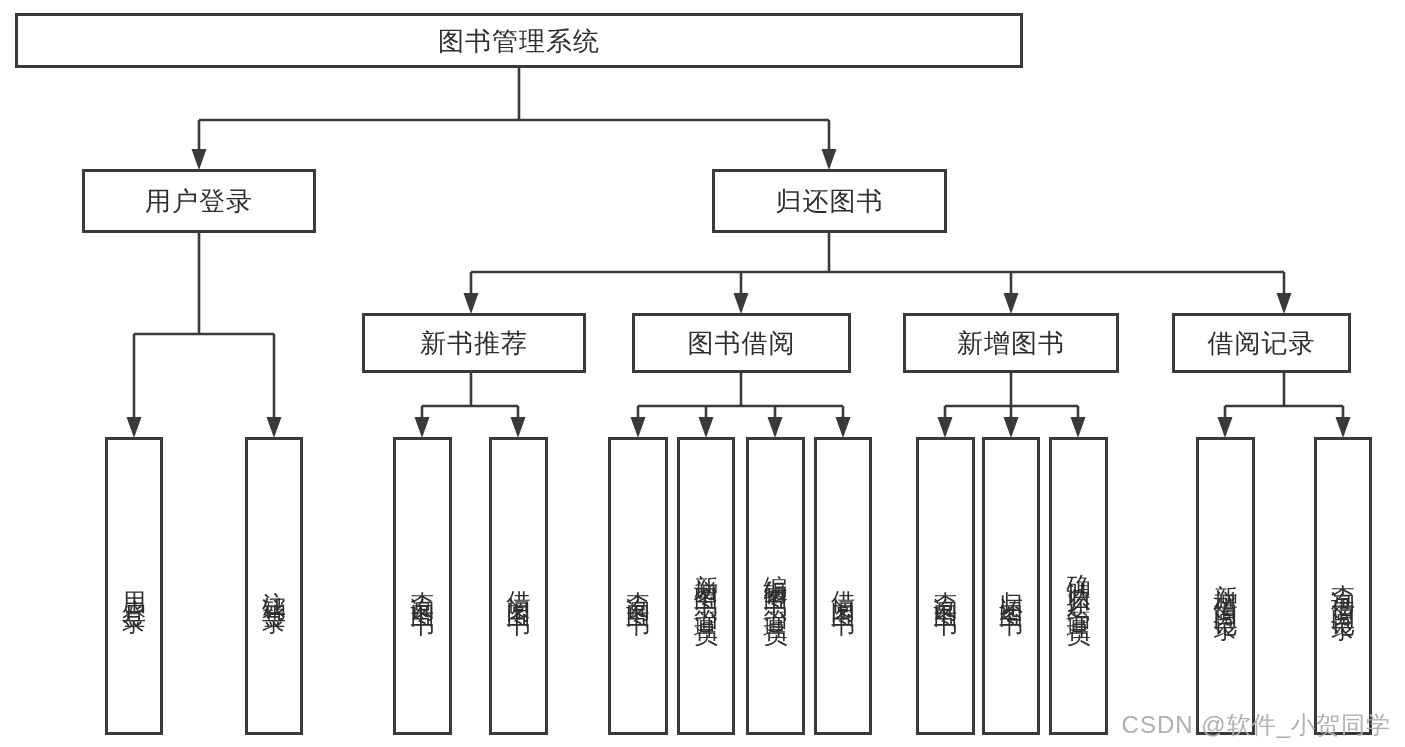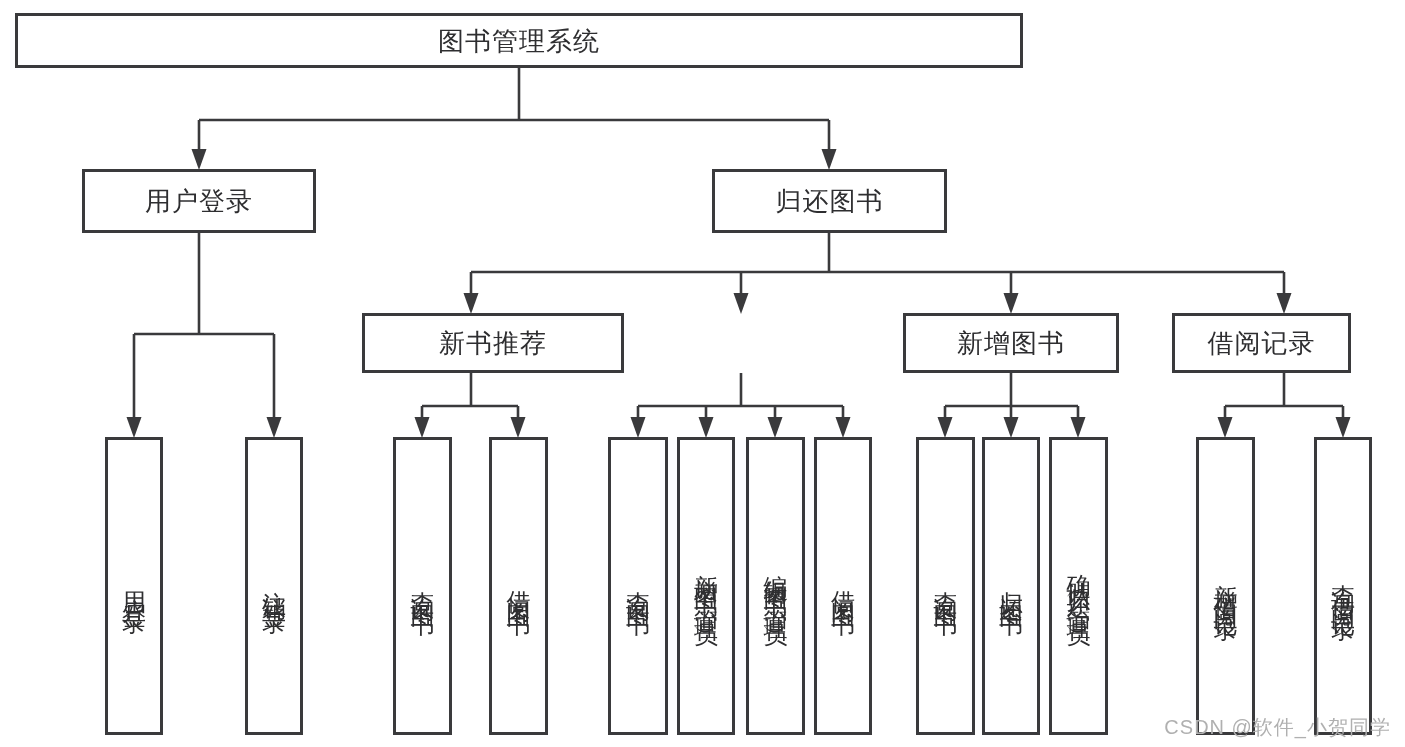--- a/index.html
+++ b/index.html
@@ -42,21 +42,21 @@
   .leaf{
     writing-mode:vertical-rl;
     font-size:24px;
     letter-spacing:7px;
     line-height:1;
   }
   .watermark{
     position:absolute;
     right:14px;
     bottom:6px;
-    font-size:20px;
+    font-size:24px;
     letter-spacing:1px;
     color:var(--wm);
     white-space:nowrap;
   }
 </style>
 </head>
 <body>
 
 <div class="canvas">
 
@@ -113,21 +113,22 @@
       <polygon points="1217.5,417 1232.5,417 1225,438"></polygon>
       <path d="M1343,406 V422"></path>
       <polygon points="1335.5,417 1350.5,417 1343,438"></polygon>
     </svg>
 
   <div class="box h" style="left:15px;top:13px;width:1008px;height:55px">图书管理系统</div>
 
   <div class="box h" style="left:82px;top:169px;width:234px;height:64px">用户登录</div>
   <div class="box h" style="left:712px;top:169px;width:235px;height:64px">归还图书</div>
 
-  <div class="box h" style="left:362px;top:313px;width:262px;height:60px">新书推荐</div>
+  <div class="box h" style="left:362px;top:313px;width:224px;height:60px">新书推荐</div>
+  <div class="box h" style="left:632px;top:313px;width:219px;height:60px">图书借阅</div>
   <div class="box h" style="left:903px;top:313px;width:216px;height:60px">新增图书</div>
   <div class="box h" style="left:1172px;top:313px;width:179px;height:60px">借阅记录</div>
 
   <div class="box leaf" style="left:105px;top:437px;width:58px;height:298px">用户登录</div>
   <div class="box leaf" style="left:245px;top:437px;width:58px;height:298px">注销登录</div>
 
   <div class="box leaf" style="left:393px;top:437px;width:59px;height:298px">查询图书</div>
   <div class="box leaf" style="left:489px;top:437px;width:59px;height:298px">借阅图书</div>
 
   <div class="box leaf" style="left:608px;top:437px;width:60px;height:298px">查询图书</div>

